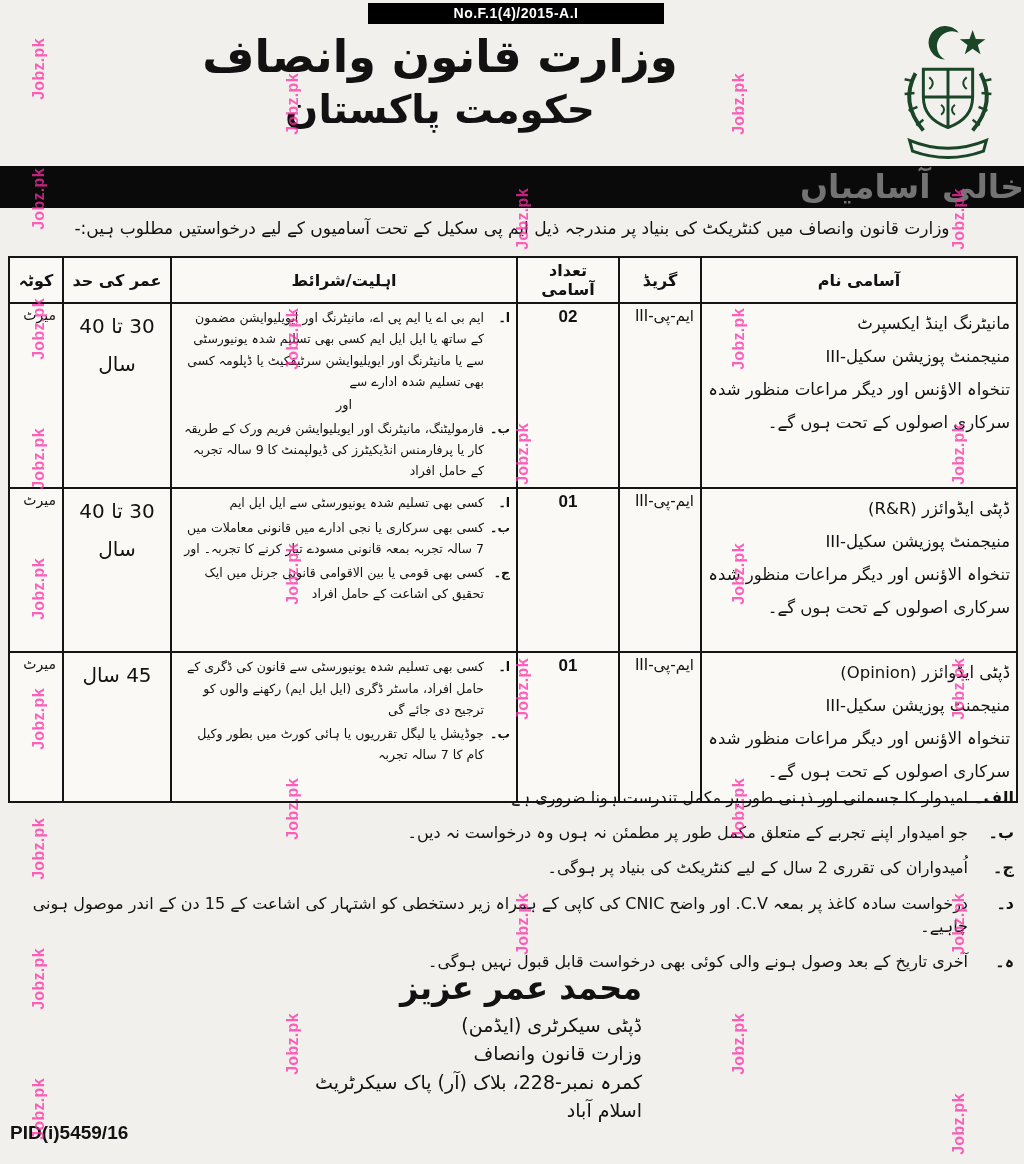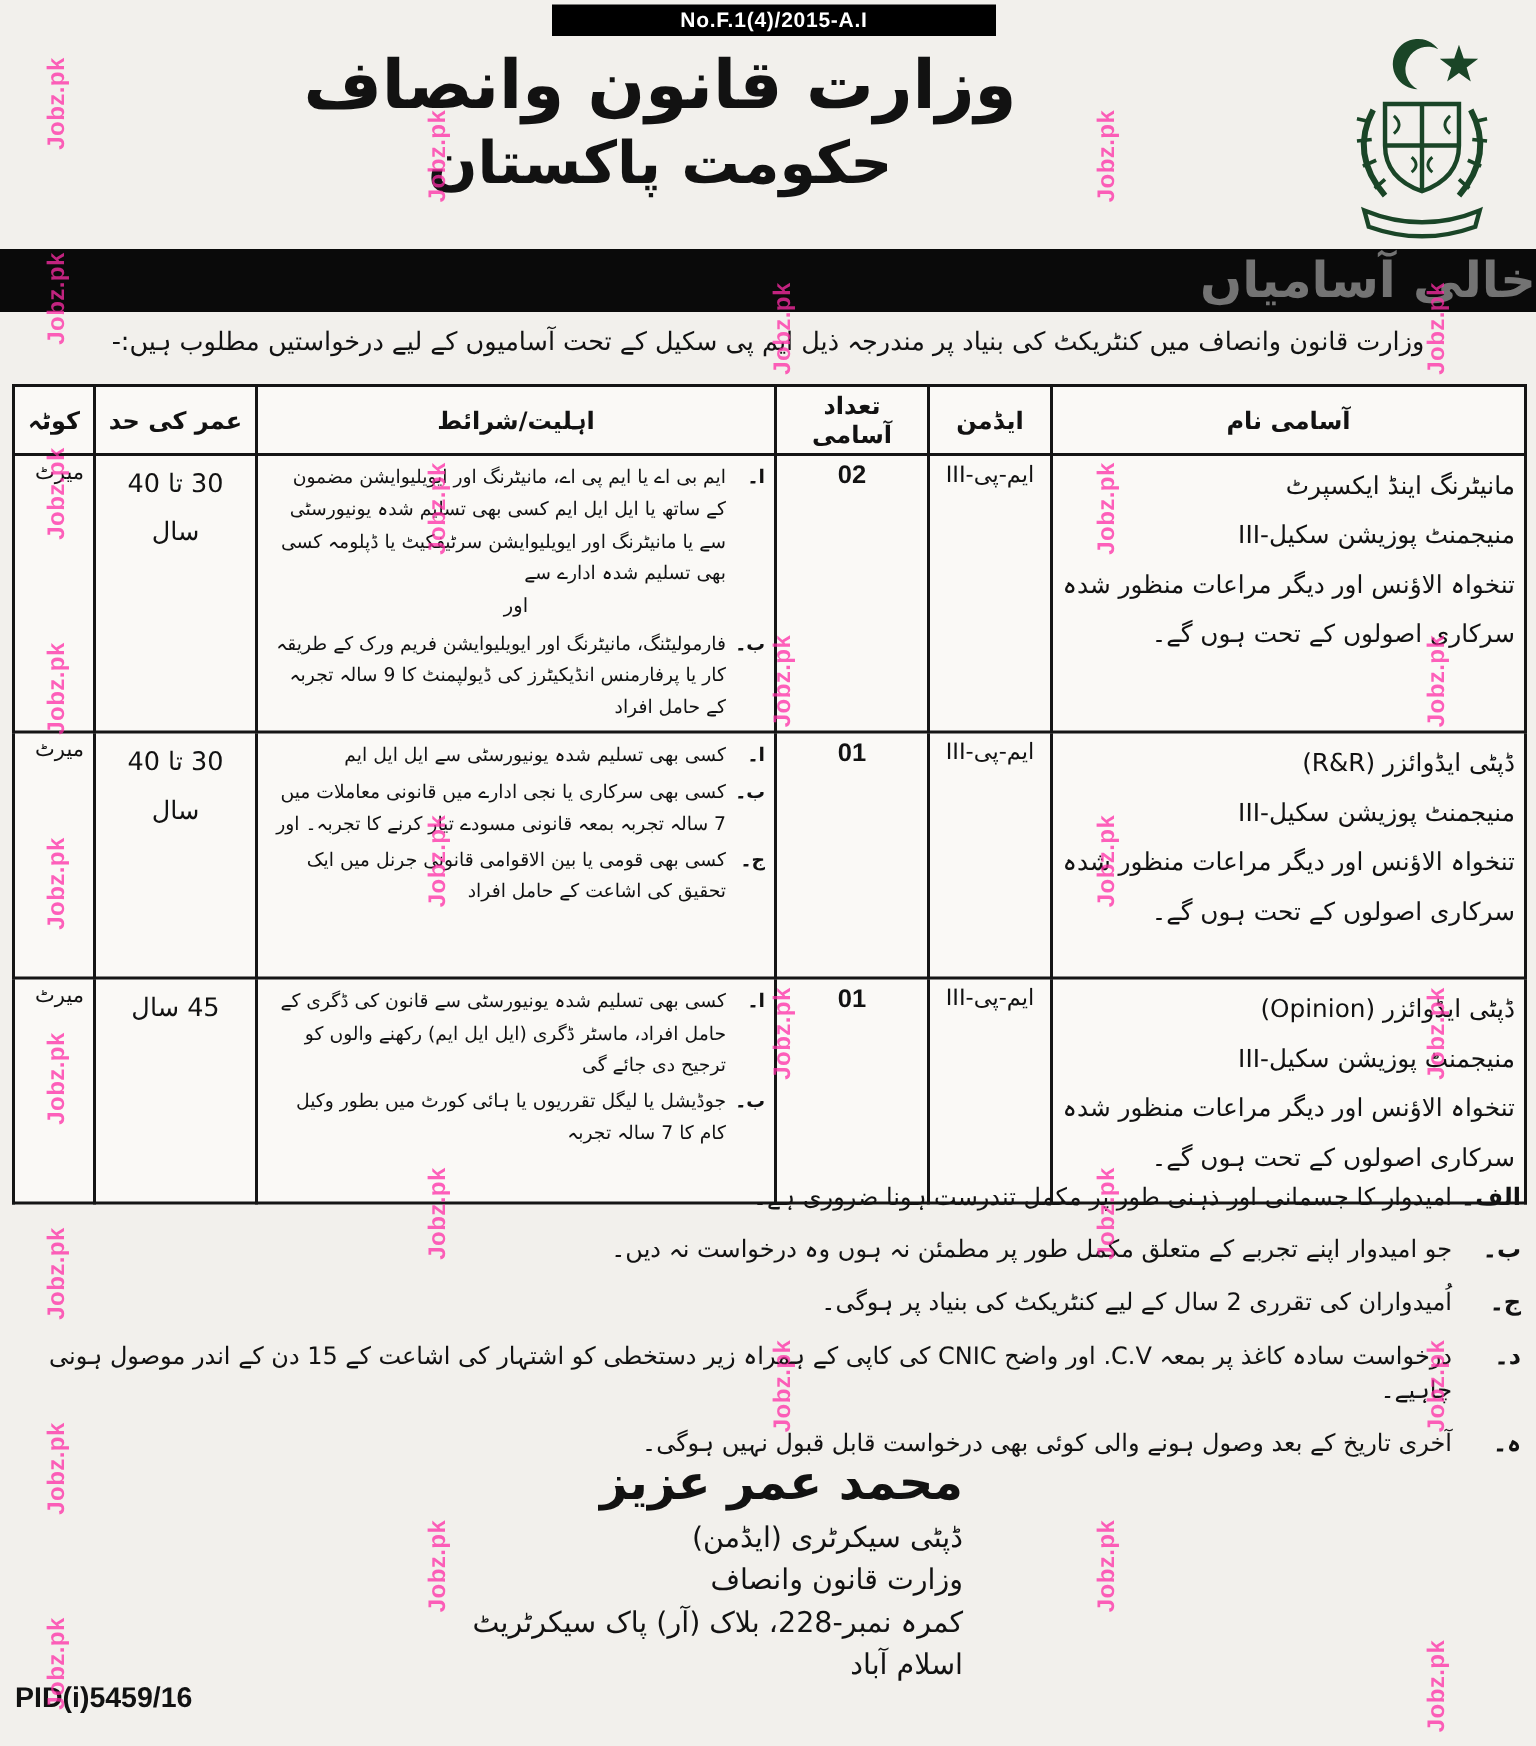--- a/index.html
+++ b/index.html
@@ -22,27 +22,27 @@
   .section-bar .t{color:#737373;font-size:33px;font-weight:bold;line-height:42px;direction:rtl;}
   .intro{position:absolute;left:20px;top:216px;width:984px;text-align:center;direction:rtl;font-size:17px;line-height:1.5;}
 
   table.jobs{
     position:absolute;left:8px;top:256px;width:1008px;
     border-collapse:collapse;direction:rtl;table-layout:fixed;background:#faf9f6;
   }
   table.jobs th,table.jobs td{border:2px solid #151515;vertical-align:top;padding:3px 6px;}
   table.jobs th{font-size:16px;font-weight:bold;text-align:center;vertical-align:middle;height:34px;}
   .post-cell div{font-size:16.5px;line-height:2.0;}
-  .grade-cell{text-align:center;font-size:15px;padding-top:10px;}
+  .grade-cell{font-size:15px;padding-top:10px;}
   .count-cell{text-align:center;font-size:17px;font-weight:bold;padding-top:8px;font-family:"Liberation Sans",sans-serif;}
   .elig-item{display:flex;direction:rtl;font-size:12.5px;line-height:1.7;margin-bottom:3px;}
   .elig-item .lb{flex:0 0 26px;font-weight:bold;}
   .elig-item .tx{flex:1;}
   .elig-and{text-align:center;font-size:13px;line-height:1.5;margin-bottom:3px;}
-  .age-cell{font-size:17px;text-align:center;padding-top:8px;line-height:1.9;border-radius:32px;}
+  .age-cell{font-size:20px;text-align:center;padding-top:8px;line-height:1.9;border-radius:32px;}
   .quota-cell{font-size:14px;text-align:right;padding-top:8px;}
 
   .notes{position:absolute;left:14px;top:786px;width:1000px;direction:rtl;}
   .note{display:flex;direction:rtl;font-size:16px;line-height:1.45;margin-bottom:12px;}
   .note .lb{flex:0 0 46px;font-weight:bold;}
   .note .tx{flex:1;}
 
   .sig{position:absolute;left:208px;top:966px;width:434px;direction:rtl;}
   .sig .name{font-size:32px;font-weight:bold;line-height:1.4;}
   .sig .line{font-size:19px;line-height:1.5;}
@@ -98,21 +98,21 @@
       <col style="width:316px">
         <col style="width:82px">
         <col style="width:102px">
       <col style="width:346px">
         <col style="width:108px">
         <col style="width:54px">
     </colgroup>
     <tbody>
         <tr>
       <th>آسامی نام</th>
-      <th>ایڈمن</th>
+      <th>گریڈ</th>
       <th>تعداد آسامی</th>
       <th>اہلیت/شرائط</th>
       <th>عمر کی حد</th>
       <th>کوٹہ</th>
     </tr>
 
     <tr style="height:168px">
       <td class="post-cell">
         <div>مانیٹرنگ اینڈ ایکسپرٹ</div>
         <div>منیجمنٹ پوزیشن سکیل-III</div>

